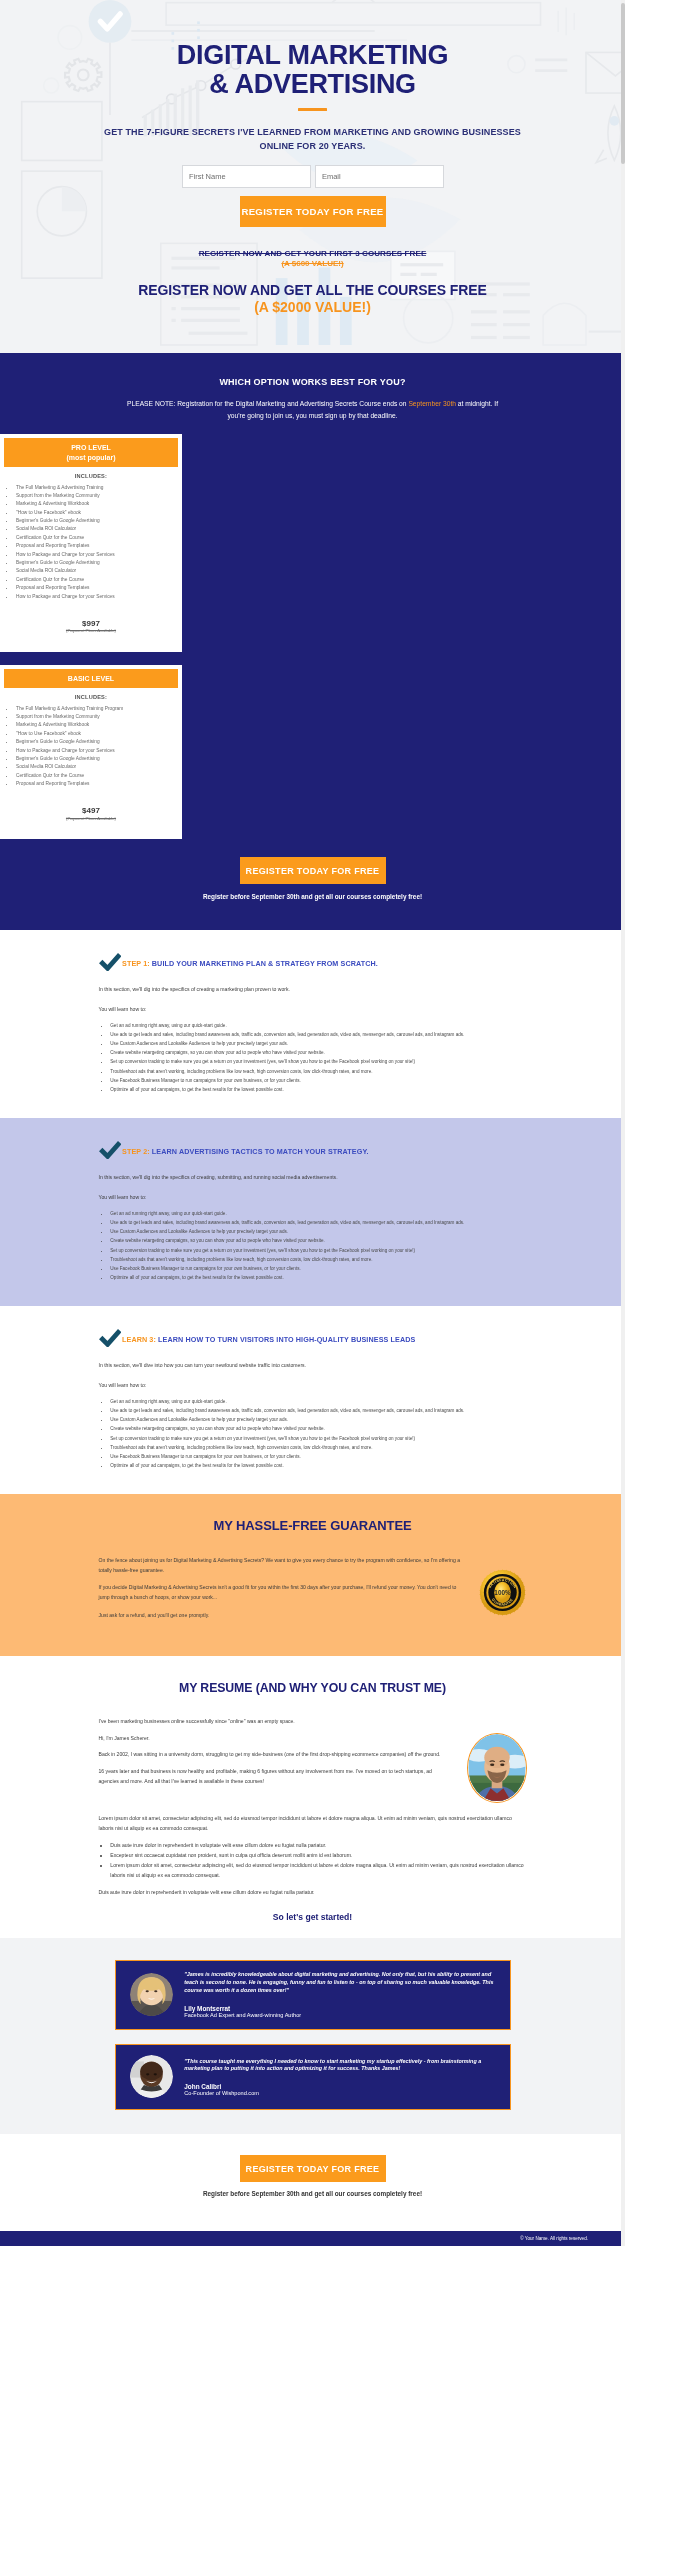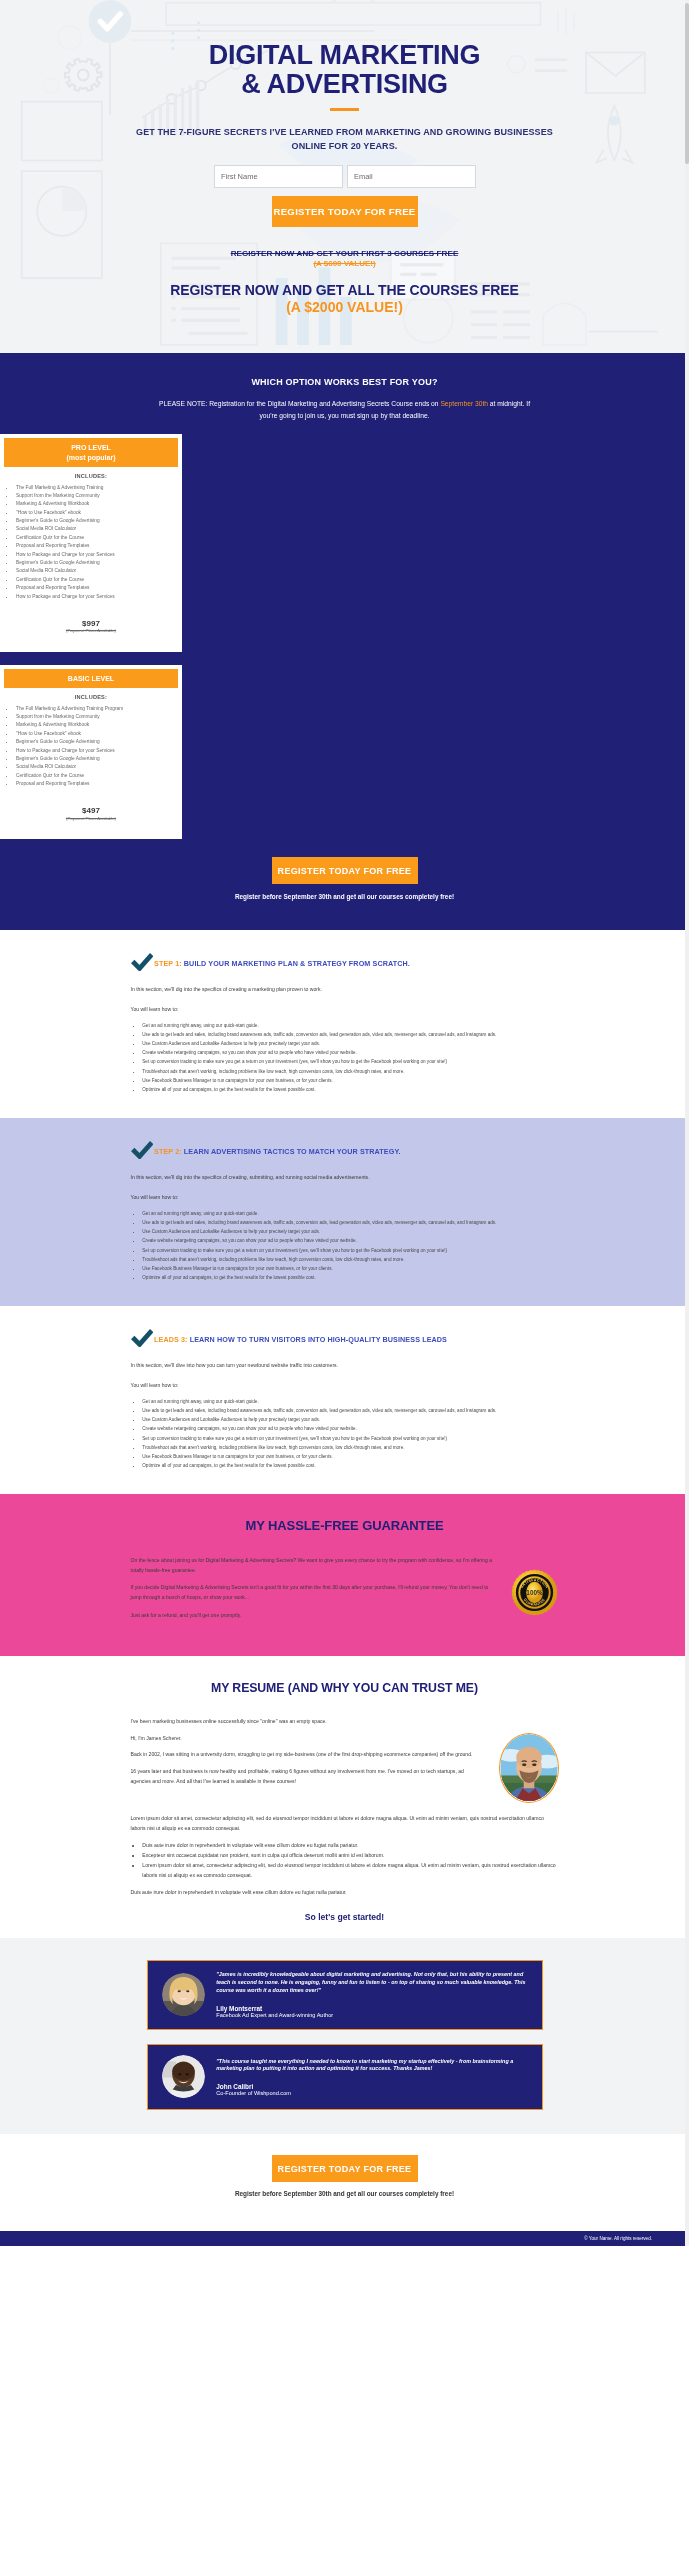--- a/index.html
+++ b/index.html
@@ -3,21 +3,21 @@
 <meta charset="utf-8">
 <style>
   * { box-sizing: border-box; margin: 0; padding: 0; }
   html, body { width: 689px; }
   body {
     font-family: "Liberation Sans", sans-serif;
     background: #ffffff;
     color: #333;
     width: 689px;
   }
-  .page { width: 689px; position: relative; overflow: hidden; }
+  .page { width: 625px; position: relative; overflow: hidden; }
 
   
   .hero {
     position: relative;
     background: #f2f3f5;
     padding: 18px 0 18px 0;
     overflow: hidden;
     min-height: 353px;
   }
   .hero-bg { position: absolute; inset: 0; pointer-events: none; }
@@ -230,21 +230,21 @@
   }
   .step-section ul { margin: 7.5px 0 0 11.8px; padding: 0; }
   .step-section ul li {
     font-size: 4.6px;
     color: #4a4a4a;
     line-height: 2.0;
   }
 
   
   .guarantee {
-    background: #ec4899;
+    background: #fdba74;
     padding: 23.6px 0 28px 0;
     text-align: center;
   }
   .guarantee h2 {
     font-size: 13px;
     font-weight: bold;
     color: #1f2076;
     letter-spacing: -0.1px;
   }
   .guarantee-body {
@@ -591,21 +591,21 @@
 
   <section class="step-section light">
     <div class="step-inner">
       <div class="step-head">
         <span class="check-icon">
           <svg width="22.5" height="18" viewBox="0 0 42 34">
               <path d="M3 16 l13 13 l23 -26" fill="none" stroke="#155069" stroke-width="9"></path>
             </svg>
         </span>
         <h3 class="step-title">
-          <span class="num">LEADS 3:</span><span> LEARN HOW TO TURN VISITORS INTO HIGH-QUALITY BUSINESS LEADS</span>
+          <span class="num">LEARN 3:</span><span> LEARN HOW TO TURN VISITORS INTO HIGH-QUALITY BUSINESS LEADS</span>
         </h3>
       </div>
       <p class="step-p">In this section, we'll dive into how you can turn your newfound website traffic into customers.</p>
       <p class="step-p">You will learn how to:</p>
       <ul>
         <li>Get an ad running right away, using our quick-start guide.</li>
         <li>Use ads to get leads and sales, including brand awareness ads, traffic ads, conversion ads, lead generation ads, video ads, messenger ads, carousel ads, and Instagram ads.</li>
         <li>Use Custom Audiences and Lookalike Audiences to help your precisely target your ads.</li>
         <li>Create website retargeting campaigns, so you can show your ad to people who have visited your website.</li>
         <li>Set up conversion tracking to make sure you get a return on your investment (yes, we'll show you how to get the Facebook pixel working on your site!)</li>

